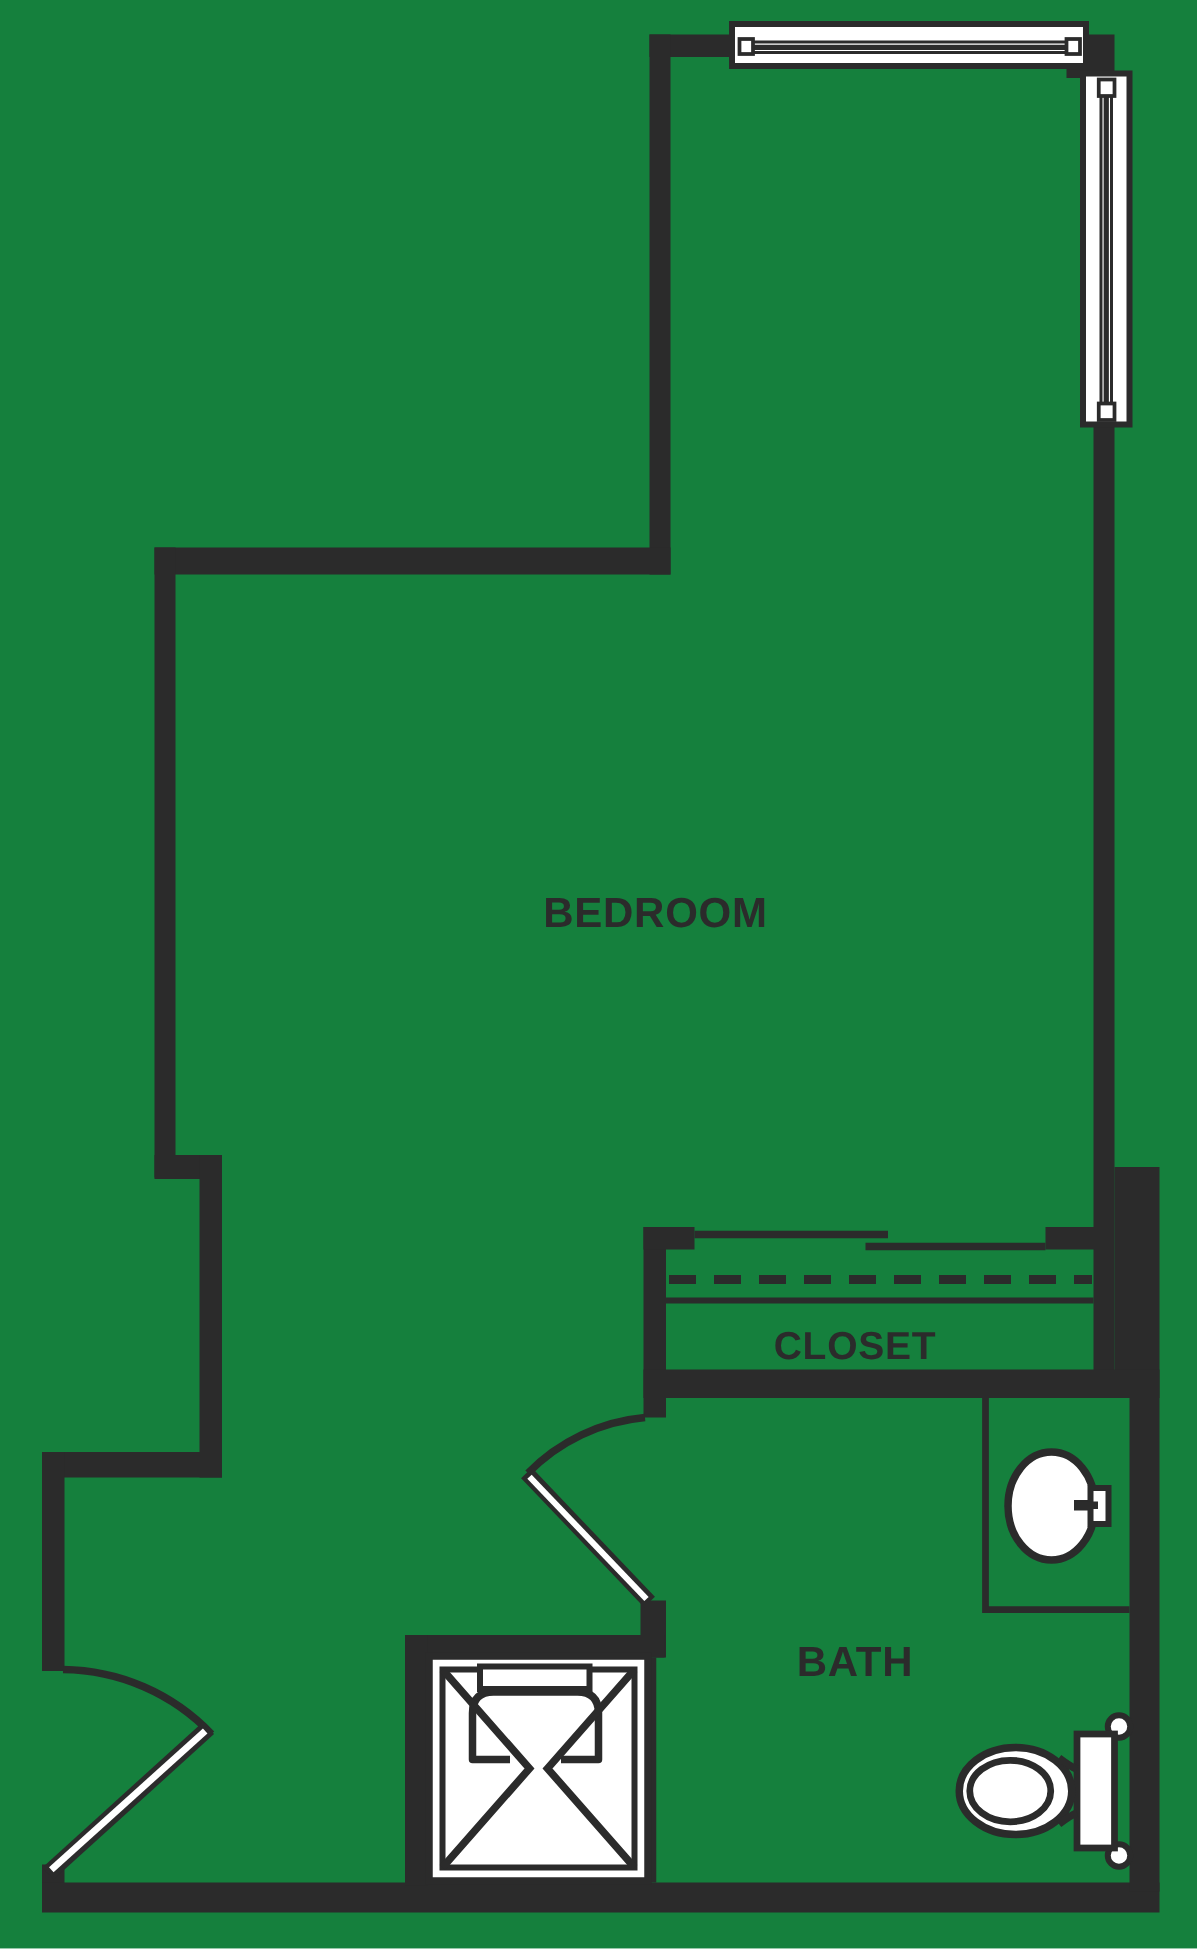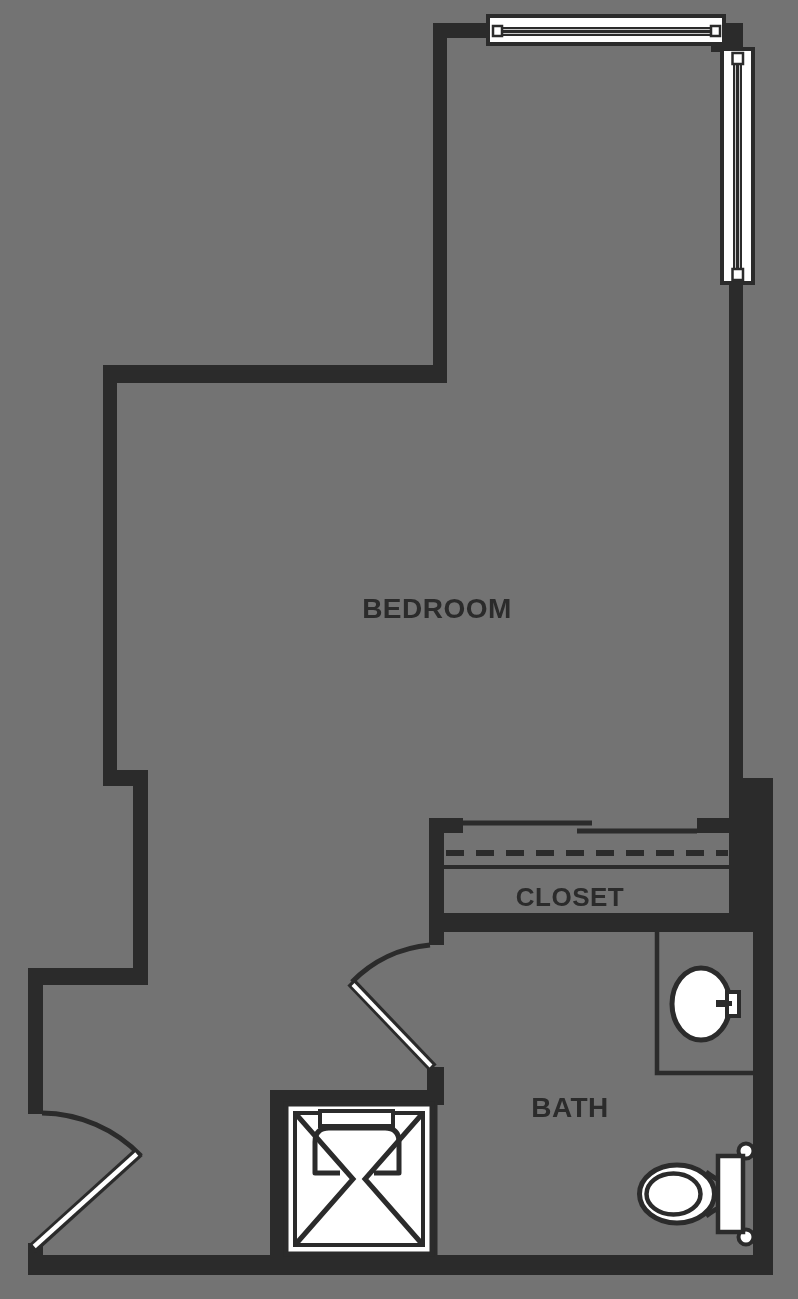--- a/index.html
+++ b/index.html
@@ -1,16 +1,16 @@
 <!DOCTYPE html>
 <html><head>
 <meta charset="utf-8">
 <style>
   html,body{margin:0;padding:0;background:#ffffff;}
-  .plan-canvas{width:798px;height:1299px;position:relative;background:#737373;overflow:hidden;}
+  .plan-canvas{width:798px;height:1299px;position:relative;background:#15803d;overflow:hidden;}
   svg{display:block;}
   .wall{fill:#2b2b2b;stroke:none;}
   .ln{stroke:#2b2b2b;fill:none;}
   .wfill{fill:#ffffff;}
   .nofill{fill:none;}
   text.lbl{
     fill:#2b2b2b;
     font-family:"Liberation Sans", sans-serif;
     font-weight:bold;
     letter-spacing:0.5px;

